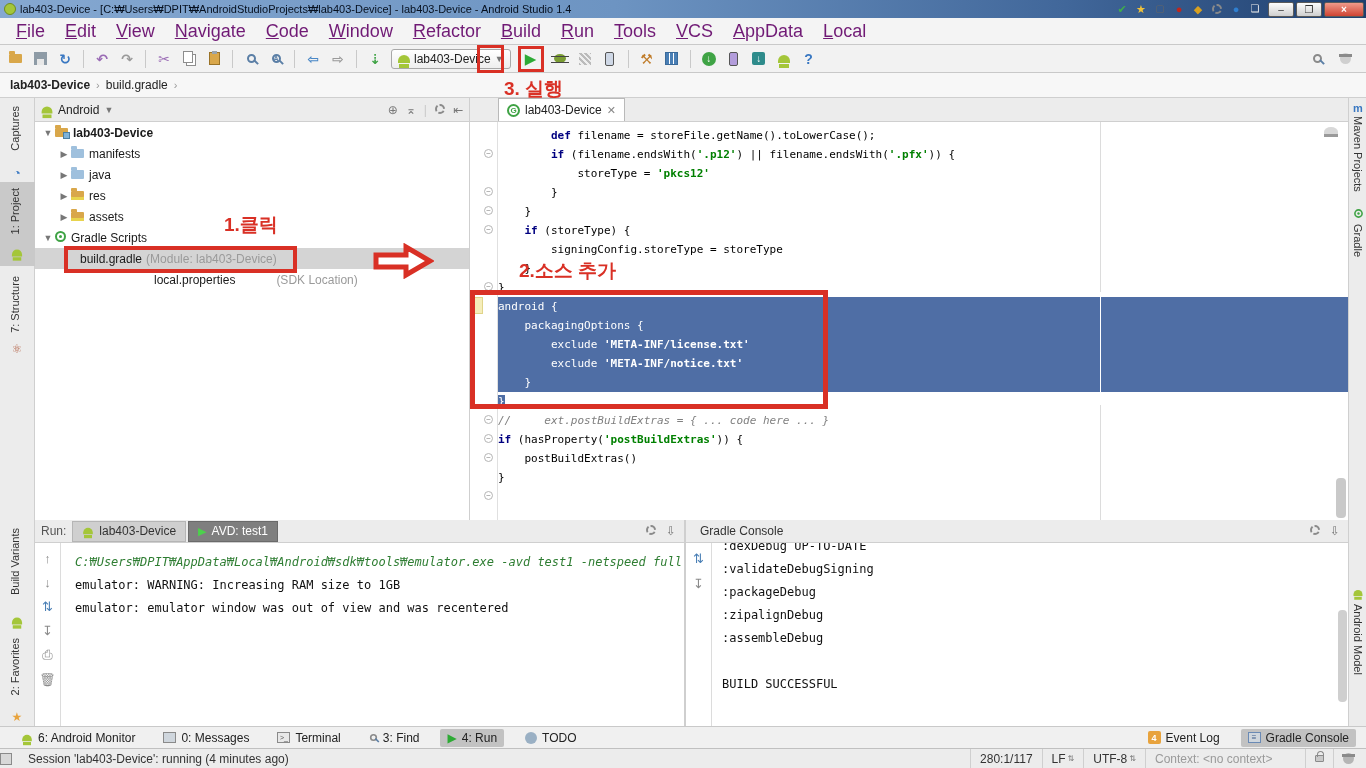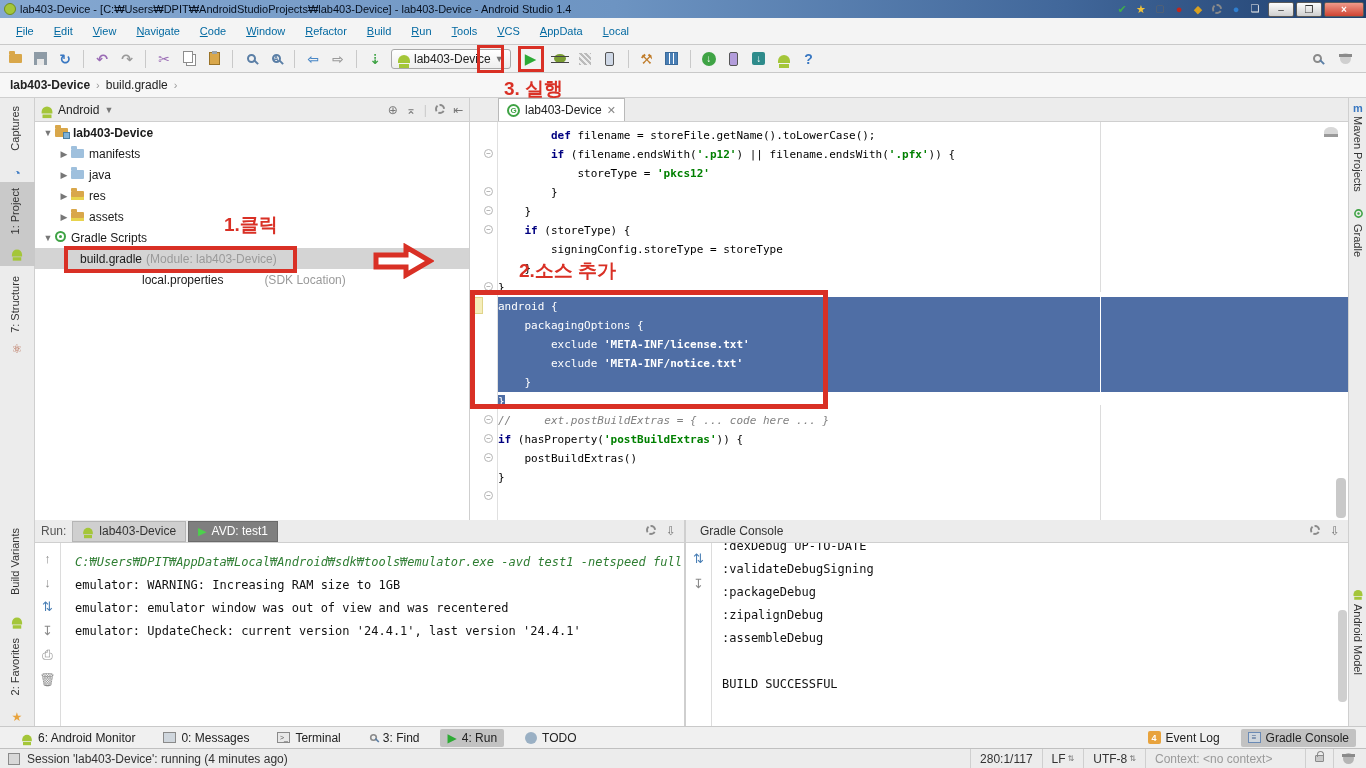--- a/index.html
+++ b/index.html
@@ -10,21 +10,21 @@
   
   #titlebar{left:0;top:0;width:1366px;height:18px;background:linear-gradient(90deg,#85a8d1 0%,#6d94c2 45%,#41679a 78%,#1f3f6e 100%);display:flex;align-items:center;padding:0 2px;color:#06101f;font-size:11px;white-space:nowrap}
   .droidball{width:12px;height:12px;border-radius:50%;background:#a4c639;border:1px solid #6f8c1e;margin:0 4px 0 2px;flex:0 0 auto}
   #tray{display:flex;align-items:center;gap:5px;margin-left:auto;margin-right:4px}
   .tico{width:14px;height:14px;display:inline-flex;align-items:center;justify-content:center;font-size:11px;line-height:1}
   .winbtn{width:26px;height:15px;border:1px solid #5a5a5a;border-radius:2px;background:linear-gradient(#fdfdfd,#cfcfcf);display:inline-flex;align-items:center;justify-content:center;font-size:10px;color:#333;margin-left:2px}
   .winbtn.close{width:40px;background:linear-gradient(#f09a8a,#cf4433);color:#fff;font-weight:bold}
 
   
   #menubar{left:0;top:18px;width:1366px;height:27px;background:#f4f4f4;border-bottom:1px solid #c9c9c9;display:flex;align-items:center;padding-left:8px;gap:4px}
-  .menu-item{display:inline-block;padding:3px 8px;font-size:11px;color:#0369a1}
+  .menu-item{display:inline-block;padding:3px 8px;font-size:18px;color:#701a75}
   .menu-item::first-letter{text-decoration:underline}
 
   
   #toolbar{left:0;top:45px;width:1366px;height:28px;background:#f2f2f2;border-bottom:1px solid #c9c9c9;display:flex;align-items:center;padding-left:6px;gap:7px}
   .ti{width:18px;height:18px;display:inline-flex;align-items:center;justify-content:center;font-size:14px;line-height:1}
   .tsep{width:1px;height:18px;background:#c9c9c9;margin:0 2px}
   .fold{width:13px;height:9px;border-radius:1px;position:relative;display:inline-block;background:#d9a74a}
   .fold::before{content:"";position:absolute;top:-3px;left:0;width:6px;height:3px;border-radius:1px 1px 0 0;background:inherit}
   .f-blue{background:#9fc0dd}
   .f-res{background:#d9a74a;box-shadow:inset 0 -3px 0 #e8d44d}
@@ -132,21 +132,21 @@
   .twbtn.active{background:#c2c2c2}
   .twright{margin-left:auto;display:flex;align-items:center}
   .msgic{width:13px;height:11px;background:#cfd6dd;border:1px solid #8a8a8a;display:inline-block}
   .termic{width:13px;height:11px;background:#e8e8e8;border:1px solid #8a8a8a;color:#555;font-size:7px;line-height:9px;display:inline-block;text-align:center}
   .todoic{width:12px;height:12px;border-radius:50%;background:#9ab0c4;display:inline-block}
   .evicon{min-width:13px;height:13px;background:#e8a33d;border-radius:2px;color:#fff;font-size:9px;font-weight:bold;display:inline-flex;align-items:center;justify-content:center;padding:0 2px}
   .gcic{width:13px;height:11px;background:#cfd6dd;border:1px solid #6a8ab5;color:#3a5a8a;font-size:8px;line-height:10px;text-align:center;display:inline-block}
 
   
   #statusbar{left:0;top:748px;width:1366px;height:20px;background:#ececec;border-top:1px solid #c0c0c0;display:flex;align-items:center;font-size:12px;color:#333}
-  #status-left{display:flex;align-items:center;gap:7px;padding-left:8px}
+  #status-left{display:flex;align-items:center;gap:16px;}
   .sqic{width:12px;height:12px;border:1px solid #8a8a8a;background:#d8d8d8;display:inline-block}
   #status-right{margin-left:auto;display:flex;align-items:center;height:100%}
   .scell{padding:0 9px;border-left:1px solid #cfcfcf;height:100%;display:flex;align-items:center;gap:2px;white-space:nowrap}
   .scell .tiny{font-size:8px;color:#777}
   .dim{color:#9a9a9a}
   .padlock{width:9px;height:7px;border:1px solid #8a8a8a;border-radius:1px;position:relative;display:inline-block;background:#c9c9c9}
   .padlock::before{content:"";position:absolute;top:-5px;left:1px;width:5px;height:5px;border:1px solid #8a8a8a;border-bottom:none;border-radius:4px 4px 0 0}
   .hector{width:11px;height:11px;border-radius:50%;background:#b5b5b5;position:relative;display:inline-block}
   .hector::before{content:"";position:absolute;top:1px;left:-1px;width:13px;height:3px;background:#8a8a8a}
 </style>
@@ -345,21 +345,21 @@
       <span class="tarrow">▼</span>
       <span class="ticon"><span class="gicon"></span></span>
       <span class="tlabel">Gradle Scripts</span>
     </div>
     <div class="trow selected" style="padding-left: 24px;">
       <span class="tarrow"></span>
       <span class="ticon" style="width: 4px;"></span>
       <span>build.gradle</span>
       <span class="tmeta">(Module: lab403-Device)</span>
     </div>
-    <div class="trow" style="padding-left: 12px; gap: 37px;">
+    <div class="trow" style="padding-left: 24px; gap: 37px;">
       <span class="tarrow"></span>
       <span class="ticon" style="width: 4px;"></span>
       <span>local.properties</span>
       <span class="tmeta">(SDK Location)</span>
     </div>
   </div>
 
 <div id="tabstrip" class="abs">
   <div class="etab">
     <span class="gfile">G</span>
@@ -440,21 +440,20 @@
   <span>↓</span>
   <span class="wrapic">⇅</span>
   <span>↧</span>
   <span>⎙</span>
   <span>🗑</span>
 </div>
 <div id="run-console" class="abs">
     <div class="conline cmd">C:₩Users₩DPIT₩AppData₩Local₩Android₩sdk₩tools₩emulator.exe -avd test1 -netspeed full -netdelay none</div>
     <div class="conline">emulator: WARNING: Increasing RAM size to 1GB</div>
     <div class="conline">emulator: emulator window was out of view and was recentered</div>
-    <div class="conline">emulator: UpdateCheck: current version '24.4.1', last version '24.4.1'</div>
   </div>
 <div id="vsplit" class="abs"></div>
 <div id="gradle-header" class="abs">
   <span>Gradle Console</span>
   <span class="hgear">
     <span><span class="gear sm"></span></span>
     <span>⇩</span>
   </span>
 </div>
 <div id="gradle-tools" class="abs">

